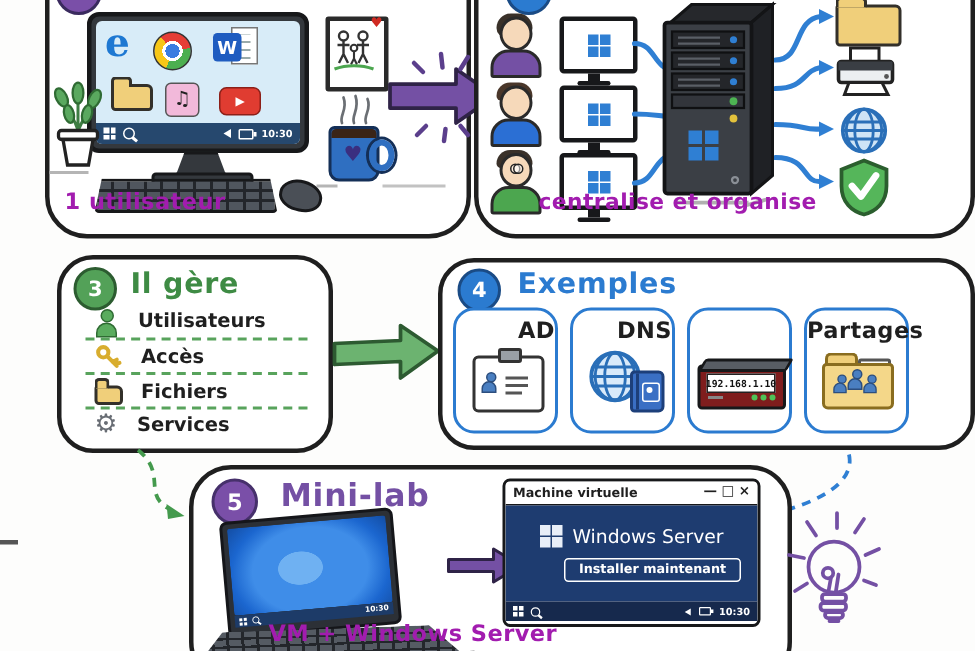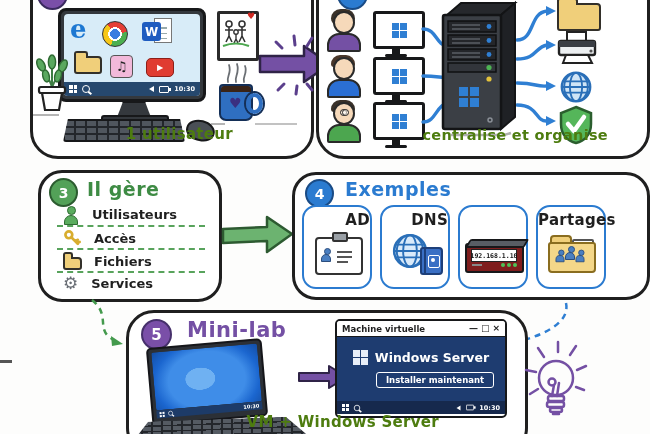--- a/index.html
+++ b/index.html
@@ -2,21 +2,21 @@
 <html><head>
 <meta charset="utf-8">
 <style>
   html,body{margin:0;padding:0;background:#fff;}
   #canvas{position:relative;width:650px;height:434px;overflow:hidden;background:#fdfdfc;
     font-family:"DejaVu Sans",sans-serif;color:#1f1f1f;}
   .abs{position:absolute;}
   .panel{position:absolute;background:#fff;border:3px solid #1f1f1f;border-radius:28px;}
   .badge{position:absolute;border-radius:50%;color:#fff;font-weight:bold;
     display:flex;align-items:center;justify-content:center;font-size:15px;}
-  .cap{position:absolute;font-weight:700;font-size:15px;text-align:right;letter-spacing:.3px;color:#4d7c0f;}
+  .cap{position:absolute;font-weight:700;font-size:15px;text-align:left;letter-spacing:.3px;color:#a21caf;}
   .ttl{position:absolute;font-weight:800;font-size:19px;letter-spacing:.5px;}
   svg{position:absolute;overflow:visible;}
   
   .wl{display:grid;grid-template-columns:1fr 1fr;grid-template-rows:1fr 1fr;gap:1px;}
   .wl b{background:var(--c,#2f7fd3);display:block;}
   
   .folder{position:absolute;background:#f0cf7a;border:2px solid #33302a;border-radius:2px 4px 3px 3px;}
   .folder:before{content:"";position:absolute;left:-2px;top:-7px;width:42%;height:5px;
     background:#f0cf7a;border:2px solid #33302a;border-bottom:none;border-radius:3px 3px 0 0;}
   
@@ -54,21 +54,21 @@
   .gperson:after{content:"";position:absolute;left:1px;top:9px;width:12px;height:8px;border-radius:7px 7px 0 0;background:#5aac5e;border:1.5px solid #2f6b33;}
   
   .card{position:relative;width:70px;height:84px;border:2.5px solid #2b7bd0;border-radius:14px;background:#fff;box-sizing:border-box;text-align:right;}
   .card .clbl{font-weight:700;font-size:15px;margin-top:4px;letter-spacing:.3px;}
   
   .vm{position:absolute;background:#fff;border:2.5px solid #17181a;border-radius:5px;overflow:hidden;}
   .vm .tb{height:15px;display:flex;align-items:center;padding:0 5px;gap:3px;background:#fff;border-bottom:1.5px solid #17181a;}
   .vm .tb .t{font-size:8.5px;font-weight:700;flex:1;}
   .vm .tb .c{font-size:9px;font-weight:700;line-height:9px;}
   .vm .bd{height:64px;background:#1e3c70;color:#fff;display:flex;flex-direction:column;align-items:center;justify-content:center;gap:7px;}
-  .vm .osrow{display:flex;align-items:center;gap:7px;font-size:12.5px;font-weight:700;}
+  .vm .osrow{display:flex;align-items:center;gap:7px;font-size:12.5px;font-weight:400;}
   .vm .btn{border:1.5px solid #fff;border-radius:3px;padding:2px 9px;font-size:8.5px;font-weight:600;margin-left:28px;}
   .vm .tk{height:13px;background:#16294d;color:#fff;display:flex;align-items:center;padding:0 5px;gap:4px;}
   .tmini{font-size:6.5px;font-weight:600;}
 </style>
 </head>
 <body>
 
 <div id="canvas">
 
   <div class="panel" style="left:30px;top:-30px;width:278px;height:183px;">
@@ -257,21 +257,21 @@
       <circle cx="18" cy="18" r="15" fill="#cfe4f6" stroke="#2a6fb8" stroke-width="2.6"></circle>
       <ellipse cx="18" cy="18" rx="6.5" ry="15" fill="none" stroke="#2a6fb8" stroke-width="2"></ellipse>
       <ellipse cx="18" cy="18" rx="12.5" ry="15" fill="none" stroke="#2a6fb8" stroke-width="2"></ellipse>
       <path d="M4,12 H32 M3,18 H33 M4,24 H32" stroke="#2a6fb8" stroke-width="2"></path>
     </svg>
     <svg style="left:238px;top:132px;" width="38" height="40" viewBox="0 0 36 40">
       <path d="M18,2 L33,8 V19 C33,30 26,36 18,38 C10,36 3,30 3,19 V8 Z" fill="#55b65a" stroke="#2b5e2e" stroke-width="2.5"></path>
       <polyline points="10,19 16,26 26,12" fill="none" stroke="#fff" stroke-width="4.5" stroke-linecap="round" stroke-linejoin="round"></polyline>
     </svg>
 
-    <div class="cap" style="left:69px;top:154px;width:220px;font-size:14.5px;">centralise et organise</div>
+    <div class="cap" style="left:40px;top:154px;width:220px;font-size:14.5px;">centralise et organise</div>
   </div>
 
   <div class="panel" style="left:38px;top:170px;width:178px;height:126px;border-radius:24px;">
     <div class="badge" style="left:8px;top:5px;width:25px;height:25px;background:#53a158;border:2px solid #2c5c30;font-size:14px;">3</div>
     <div class="ttl" style="left:46px;top:5px;color:#3e8b44;">Il gère</div>
 
     <div class="row3" style="top:31px;">
       <span class="gperson"></span>
       <span class="lbl">Utilisateurs</span>
     </div>

